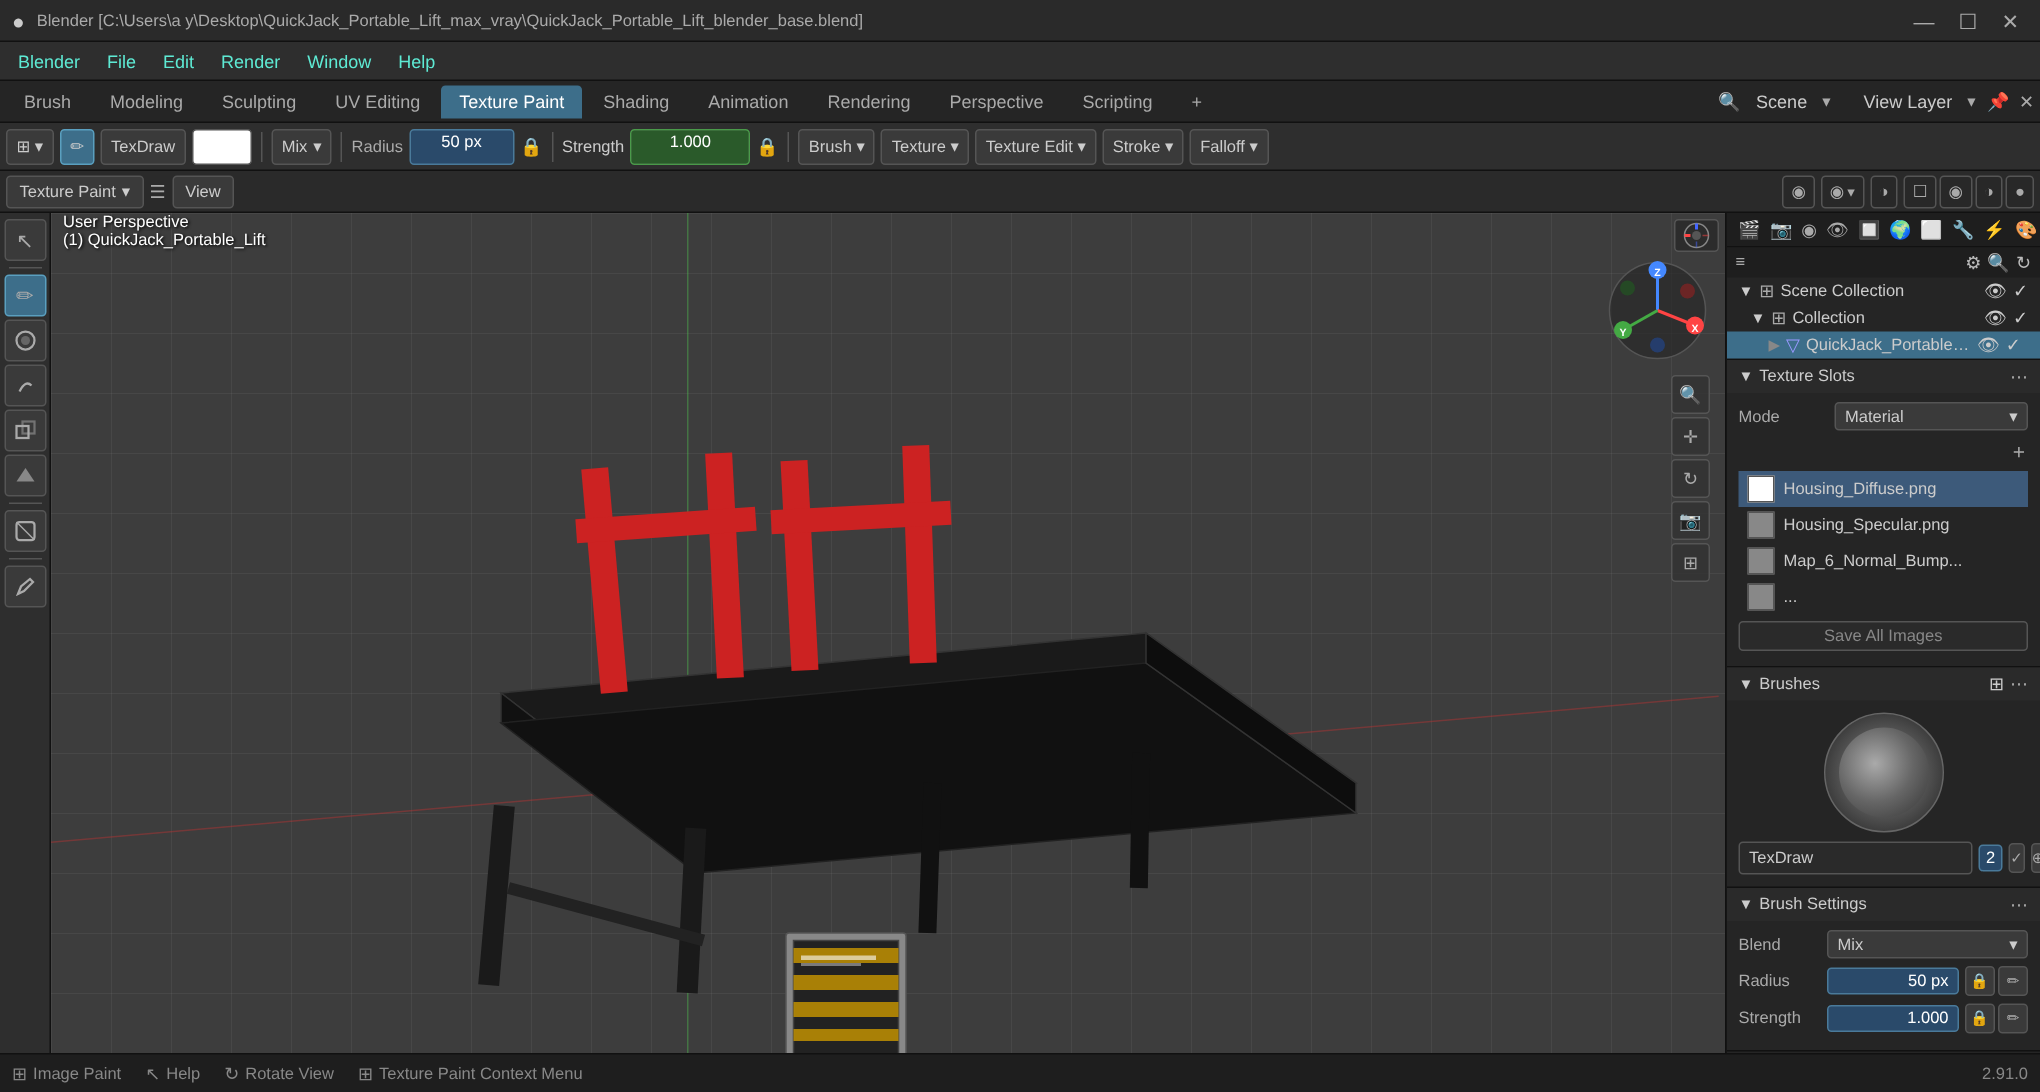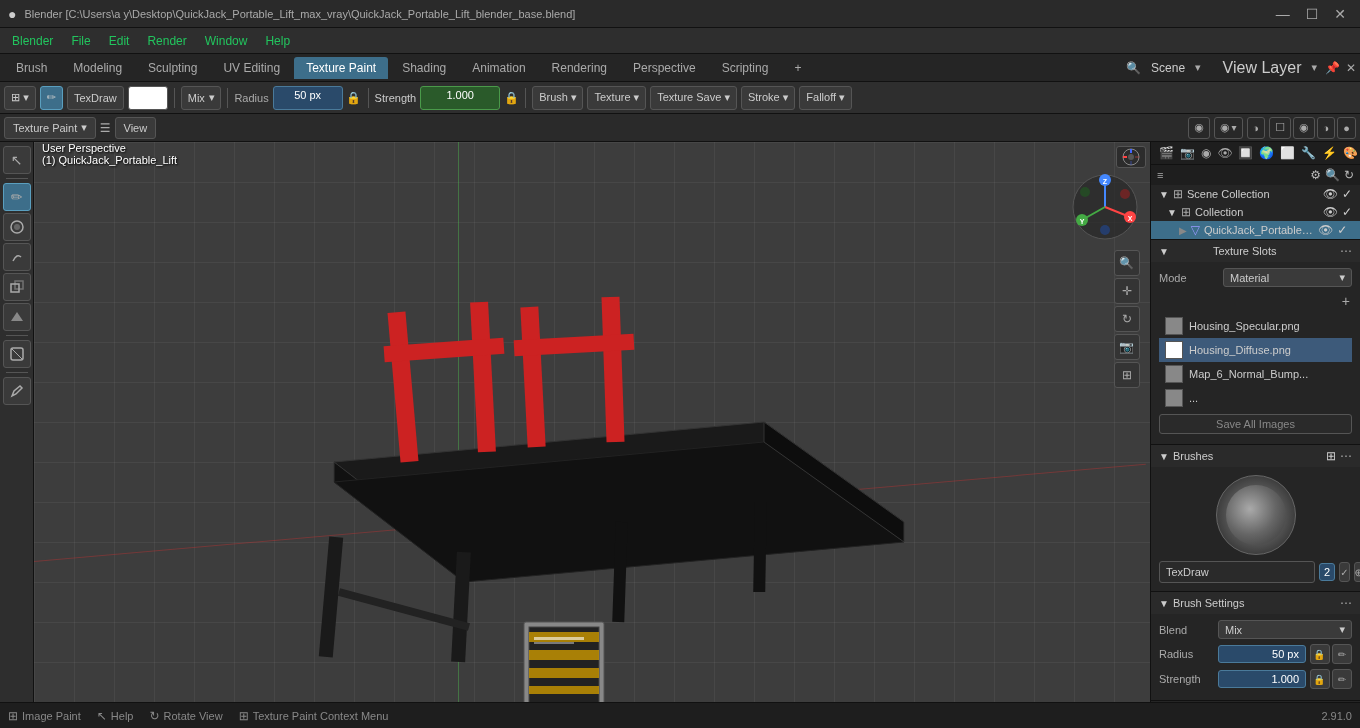--- a/index.html
+++ b/index.html
@@ -7,29 +7,29 @@
 
     
     #titlebar { background: #2a2a2a; height: 28px; display: flex; align-items: center; justify-content: space-between; padding: 0 8px; border-bottom: 1px solid #111; }
     #titlebar-left { display: flex; align-items: center; gap: 8px; }
     #titlebar-title { font-size: 11px; color: #aaa; }
     #titlebar-controls { display: flex; gap: 4px; }
     #titlebar-controls span { font-size: 14px; cursor: pointer; padding: 0 6px; color: #aaa; }
 
     
     #menubar { background: #2e2e2e; height: 26px; display: flex; align-items: center; padding: 0 4px; gap: 2px; border-bottom: 1px solid #111; }
-    .menu-item { padding: 2px 8px; cursor: pointer; color: #22c55e; font-size: 12px; border-radius: 3px; }
+    .menu-item { padding: 2px 8px; cursor: pointer; color: #5eead4; font-size: 12px; border-radius: 3px; }
 
     
     #workspace-tabs { background: #252525; height: 28px; display: flex; align-items: center; padding: 0 4px; gap: 2px; border-bottom: 1px solid #111; }
     .workspace-tab { padding: 4px 12px; cursor: pointer; color: #aaa; font-size: 12px; border-radius: 3px 3px 0 0; }
     .workspace-tab.active { background: #3d6e8a; color: #fff; }
     #workspace-right { margin-left: auto; display: flex; align-items: center; gap: 4px; }
     .scene-label { color: #ccc; font-size: 12px; padding: 0 6px; }
-    .view-layer-label { color: #ccc; font-size: 16px; padding: 0 6px; }
+    .view-layer-label { color: #ccc; font-size: 12px; padding: 0 6px; }
 
     
     #toolbar-row { background: #2e2e2e; height: 32px; display: flex; align-items: center; padding: 0 4px; gap: 4px; border-bottom: 1px solid #111; }
     .toolbar-btn { background: #3a3a3a; border: 1px solid #555; color: #ccc; padding: 2px 6px; cursor: pointer; border-radius: 3px; font-size: 11px; display: flex; align-items: center; gap: 3px; height: 24px; }
     .toolbar-btn.active { background: #3d6e8a; border-color: #5a9fbf; }
     .toolbar-separator { width: 1px; background: #555; height: 20px; margin: 0 2px; }
     .toolbar-color { width: 40px; height: 24px; background: #fff; border: 1px solid #555; cursor: pointer; border-radius: 3px; }
     .toolbar-dropdown { background: #3a3a3a; border: 1px solid #555; color: #ccc; padding: 2px 6px; height: 24px; font-size: 11px; border-radius: 3px; cursor: pointer; display: flex; align-items: center; gap: 4px; }
     .toolbar-number { background: #2a4a6a; border: 1px solid #4a7a9a; color: #fff; padding: 2px 6px; height: 24px; font-size: 11px; border-radius: 3px; width: 70px; text-align: center; }
     .toolbar-strength { background: linear-gradient(to right, #2a5a2a 0%, #2a5a2a 100%); border: 1px solid #4a9a4a; color: #fff; padding: 2px 6px; height: 24px; font-size: 11px; border-radius: 3px; width: 80px; text-align: center; }
@@ -195,21 +195,21 @@
   <div class="toolbar-strength">1.000</div>
   <span style="font-size:12px;color:#aaa;cursor:pointer;">🔒</span>
   <div class="toolbar-separator"></div>
   <div class="toolbar-btn">
     <span>Brush ▾</span>
   </div>
   <div class="toolbar-btn">
     <span>Texture ▾</span>
   </div>
   <div class="toolbar-btn">
-    <span>Texture Save ▾</span>
+    <span>Texture Edit ▾</span>
   </div>
   <div class="toolbar-btn">
     <span>Stroke ▾</span>
   </div>
   <div class="toolbar-btn">
     <span>Falloff ▾</span>
   </div>
 </div>
 
 <div id="subbar">
@@ -428,45 +428,45 @@
         <span style="font-size:12px;color:#9999ff;">▽</span>
         <span style="flex:1;white-space:nowrap;overflow:hidden;text-overflow:ellipsis;max-width:110px;">QuickJack_Portable_...</span>
         <span style="font-size:12px;">👁</span>
         <span style="font-size:12px;">✓</span>
       </div>
     </div>
 
     <div class="prop-section">
       <div class="section-header">
         <span style="font-size:10px;">▼</span>
-        <span style="flex:1;margin-left:40px;">Texture Slots</span>
+        <span style="flex:1;">Texture Slots</span>
         <span class="section-dots">⋯</span>
       </div>
       <div class="section-content">
         <div class="prop-row">
           <span class="prop-label">Mode</span>
           <div class="prop-dropdown">
             <span>Material</span>
             <span>▾</span>
           </div>
         </div>
 
         
         <div style="display:flex;align-items:center;justify-content:space-between;margin-bottom:3px;">
           <span style="font-size:10px;color:#666;"></span>
           <button class="add-btn">+</button>
         </div>
 
+        <div class="texture-item selected">
+          <div class="texture-thumb"></div>
+          <span class="texture-name">Housing_Diffuse.png</span>
+        </div>
         <div class="texture-item">
           <div class="texture-thumb grey"></div>
           <span class="texture-name">Housing_Specular.png</span>
-        </div>
-        <div class="texture-item selected">
-          <div class="texture-thumb"></div>
-          <span class="texture-name">Housing_Diffuse.png</span>
         </div>
         <div class="texture-item">
           <div class="texture-thumb grey"></div>
           <span class="texture-name">Map_6_Normal_Bump...</span>
         </div>
         <div class="texture-item">
           <div class="texture-thumb grey"></div>
           <span class="texture-name">...</span>
         </div>
 

